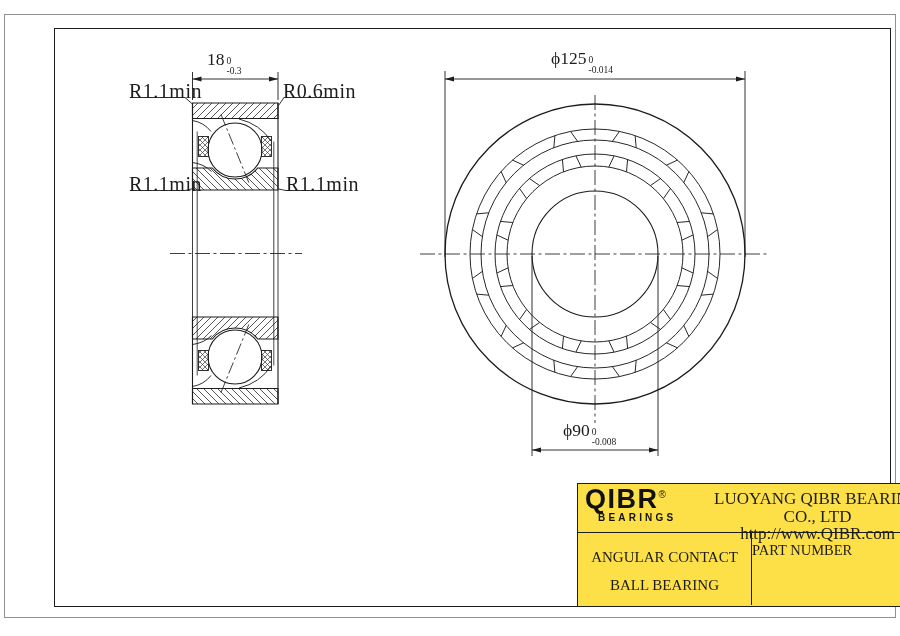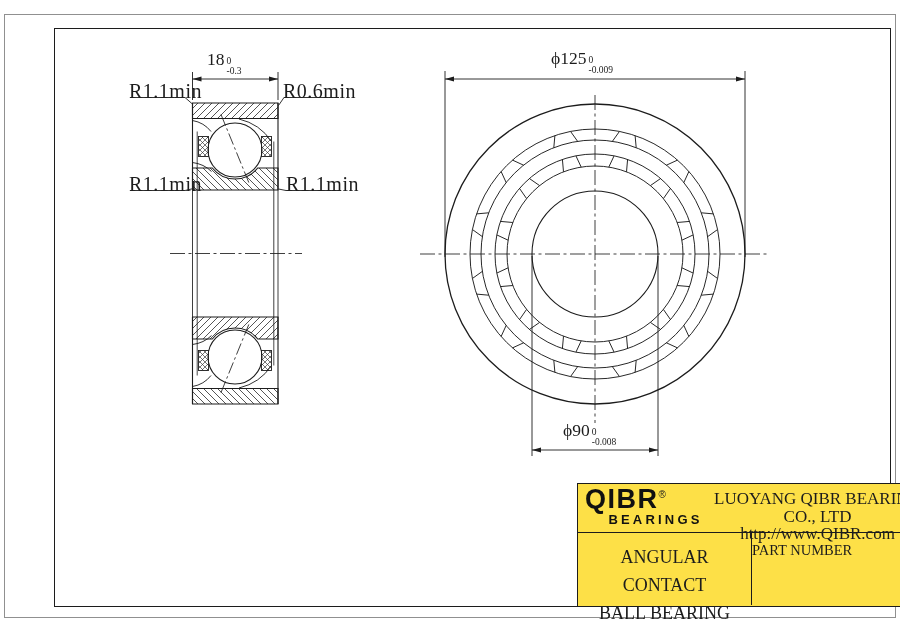--- a/index.html
+++ b/index.html
@@ -13,24 +13,24 @@
   .dim{position:absolute;font-size:17.5px;white-space:nowrap;}
   .tol{display:inline-flex;flex-direction:column;font-size:9.5px;line-height:9.5px;
        vertical-align:1px;margin-left:2px;}
   .tol i{font-style:normal;}
   
   .tblock{left:577px;top:483px;width:346px;height:124px;border:1.6px solid #1c1c1c;background:#fde047;}
   .tb-row1{height:48px;border-bottom:1.6px solid #1c1c1c;display:flex;}
   .logo-cell{width:128px;padding:2px 0 0 7px;font-family:"Liberation Sans",sans-serif;}
   .qibr{font-weight:700;font-size:27px;letter-spacing:1.5px;line-height:27px;color:#111;}
   .reg{font-size:10px;vertical-align:10px;letter-spacing:0;}
-  .bearings{font-weight:700;font-size:13px;letter-spacing:3.2px;margin:-1px 0 0 13px;color:#111;text-align:center;}
+  .bearings{font-weight:700;font-size:10px;letter-spacing:3.2px;margin:-1px 0 0 13px;color:#111;}
   .company-cell{flex:1;text-align:center;font-size:17px;line-height:17.5px;padding-top:6px;}
   .tb-row2{display:flex;height:72px;}
-  .prod-cell{width:173px;text-align:center;font-size:18px;line-height:28px;padding-top:10px;}
+  .prod-cell{width:173px;text-align:center;font-size:15px;line-height:28px;padding-top:10px;}
   .part-cell{flex:1;border-left:1.6px solid #1c1c1c;text-align:left;padding-top:9px;}
   .part-label{font-size:14.5px;}
   .part-num{font-size:17px;margin-top:10px;}
 </style>
 </head>
 <body>
 
 <div class="sheet">
 
   <div class="abs outer-border"></div>
@@ -167,21 +167,21 @@
   </div>
 
   <div class="lbl" style="left:129px;top:80px">R1.1min</div>
   <div class="lbl" style="left:283px;top:80px">R0.6min</div>
   <div class="lbl" style="left:129px;top:173px">R1.1min</div>
   <div class="lbl" style="left:286px;top:173px">R1.1min</div>
 
   <div class="dim" style="left:551px;top:48px">
     <span>ϕ</span><span>125</span><span class="tol">
         <i>0</i>
-        <i>-0.009</i>
+        <i>-0.014</i>
       </span>
   </div>
 
   <div class="dim" style="left:563px;top:420px">
     <span>ϕ</span><span>90</span><span class="tol">
         <i>0</i>
         <i>-0.008</i>
       </span>
   </div>
 

